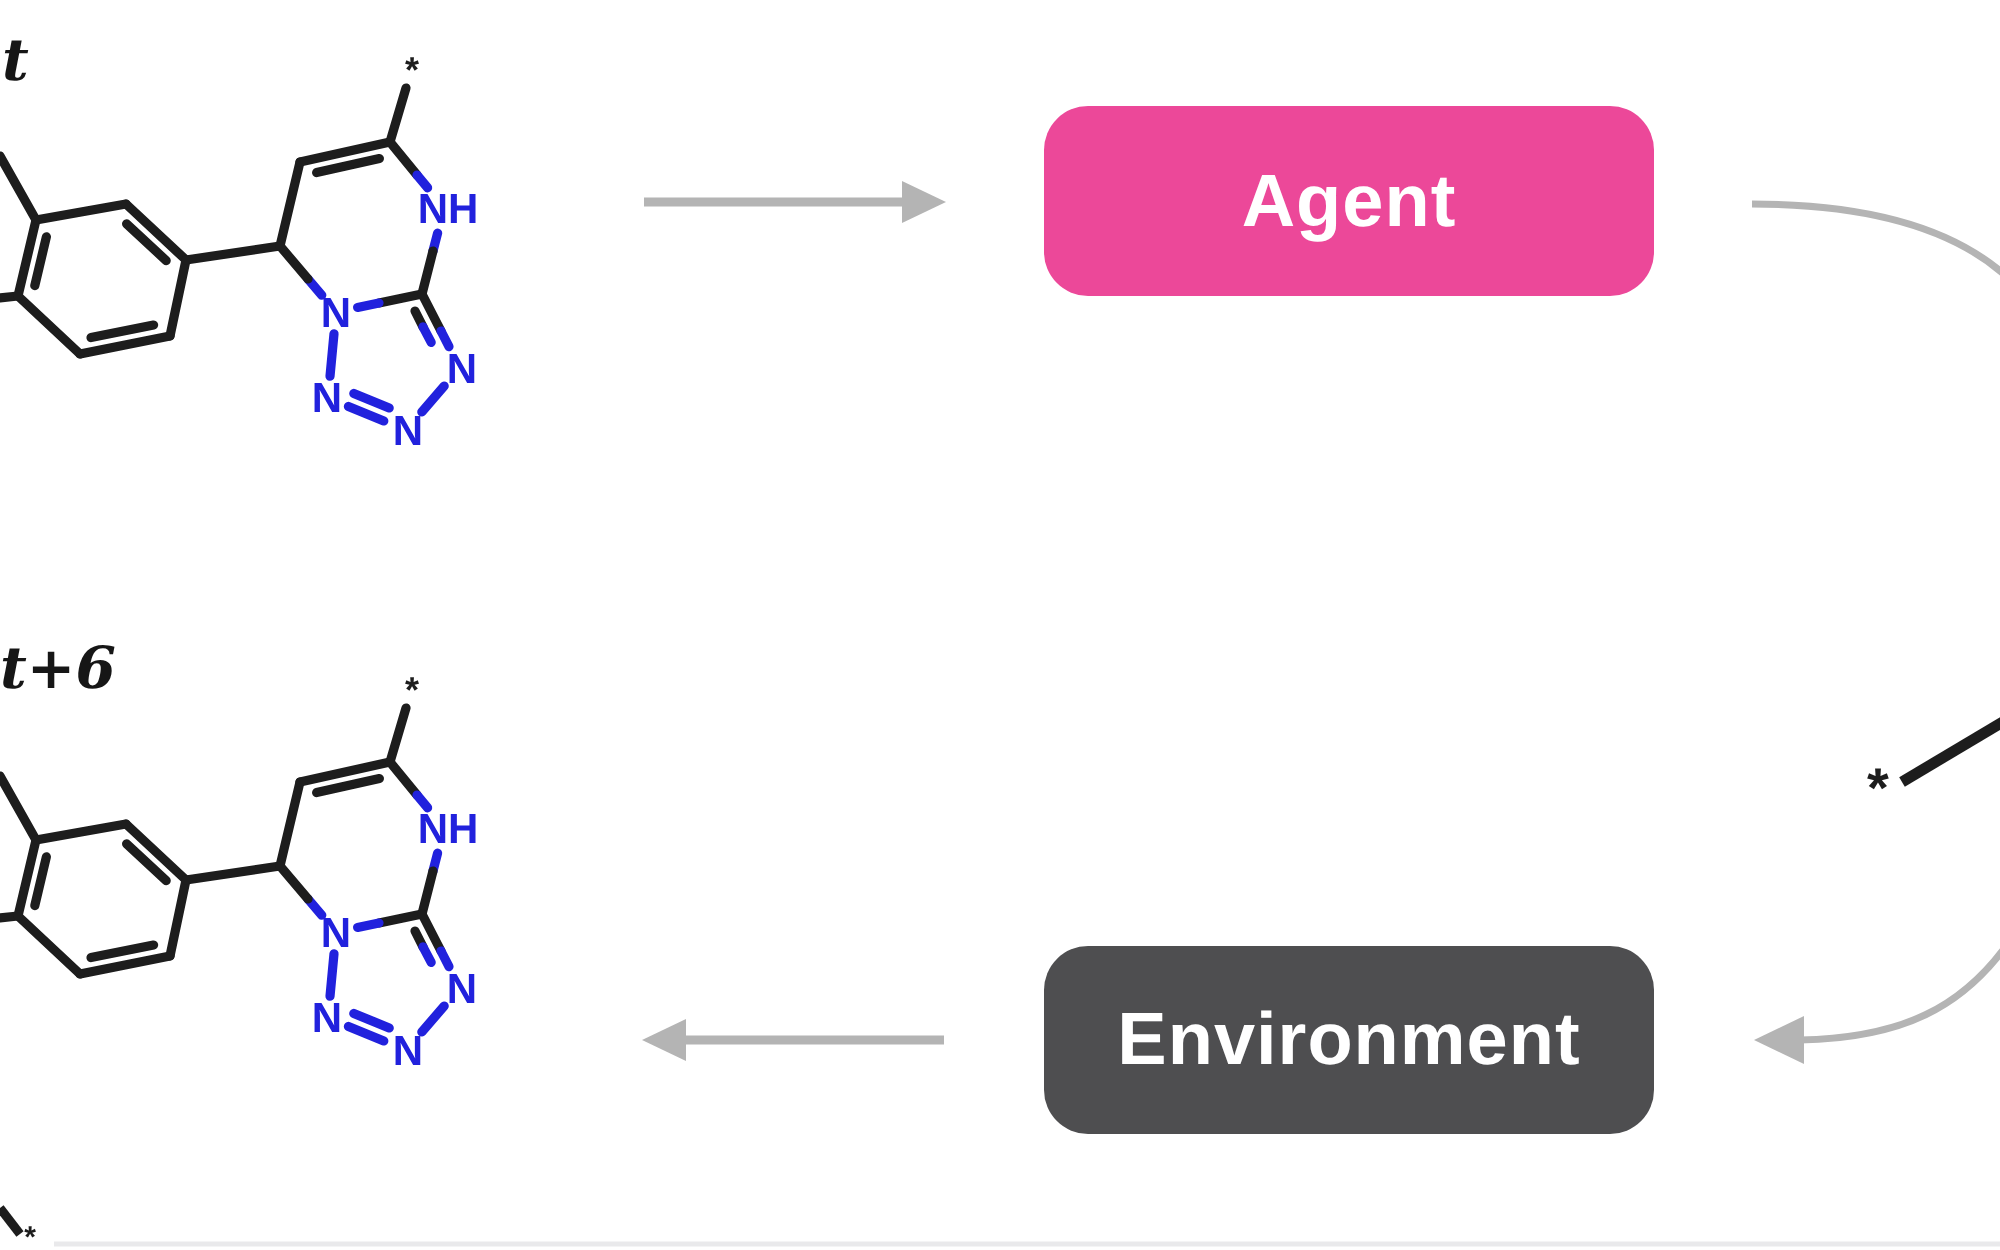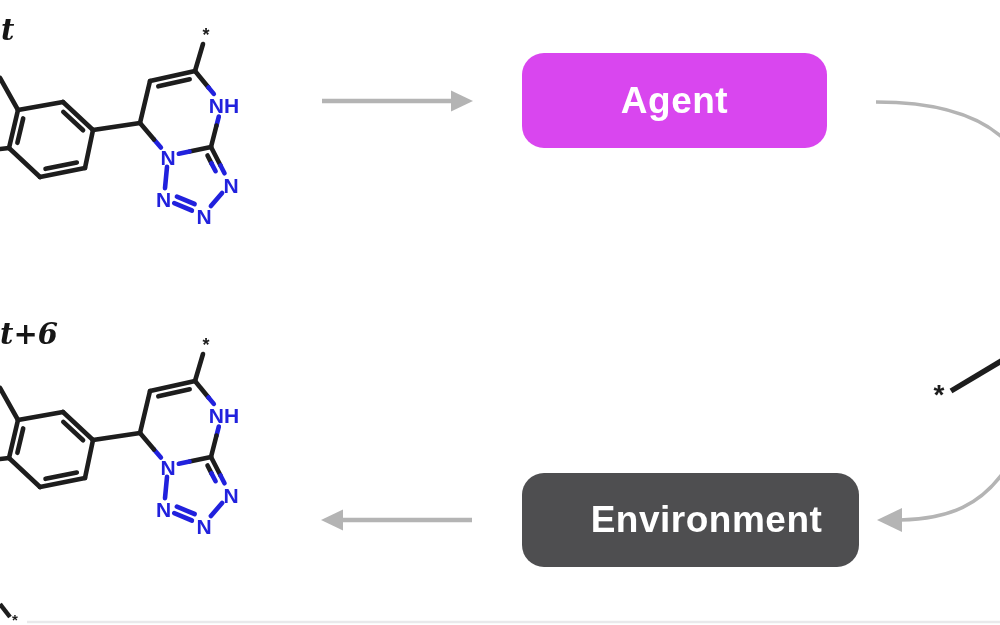--- a/index.html
+++ b/index.html
@@ -2,21 +2,21 @@
 <html><head>
 <meta charset="utf-8">
 <style>
   html,body{margin:0;padding:0;background:#fff;}
   .canvas{position:relative;width:1000px;height:625px;background:#ffffff;overflow:hidden;
           font-family:"Liberation Sans",sans-serif;}
   svg.scene{position:absolute;left:0;top:0;}
   .rl-box{position:absolute;width:305px;border-radius:22px;display:flex;
           align-items:center;justify-content:center;}
   #agent-box{left:522px;top:53px;height:95px;}
-  #environment-box{left:522px;top:473px;height:94px;padding-left:32px;}
+  #environment-box{left:522px;top:473px;height:94px;}
   .rl-box span{font-size:37px;font-weight:600;letter-spacing:.5px;}
   .state-label{position:absolute;font-family:"DejaVu Serif",serif;font-style:italic;
                font-weight:600;font-size:29px;color:#161616;white-space:nowrap;}
   #label-t{left:1px;top:13px;}
   #label-t1{left:0px;top:317px;}
   .atom-label{font-family:"Liberation Sans",sans-serif;font-weight:600;}
 </style>
 </head>
 <body>
 
@@ -128,21 +128,21 @@
       <line x1="951" y1="391" x2="1003" y2="360" stroke-width="5.5" stroke="#1d1d1d"></line>
       <text x="939" y="394" text-anchor="middle" dominant-baseline="central" class="atom-label" font-size="28" fill="#1d1d1d">*</text>
     </g>
 
     <g>
       <line x1="0" y1="604" x2="10" y2="617" stroke-width="4.5" stroke="#1d1d1d"></line>
       <text x="15" y="619" text-anchor="middle" dominant-baseline="central" class="atom-label" font-size="15" fill="#1d1d1d">*</text>
     </g>
   </svg>
 
-  <div class="rl-box" id="agent-box" style="background: #d946ef;">
+  <div class="rl-box" id="agent-box" style="background: #ec4899;">
     <span style="color: rgb(255, 255, 255);">Agent</span>
   </div>
   <div class="rl-box" id="environment-box" style="background: rgb(78, 78, 80);">
     <span style="color: rgb(255, 255, 255);">Environment</span>
   </div>
 
   <div class="state-label" id="label-t">t</div>
   <div class="state-label" id="label-t1">t+6</div>
 
 </div>

